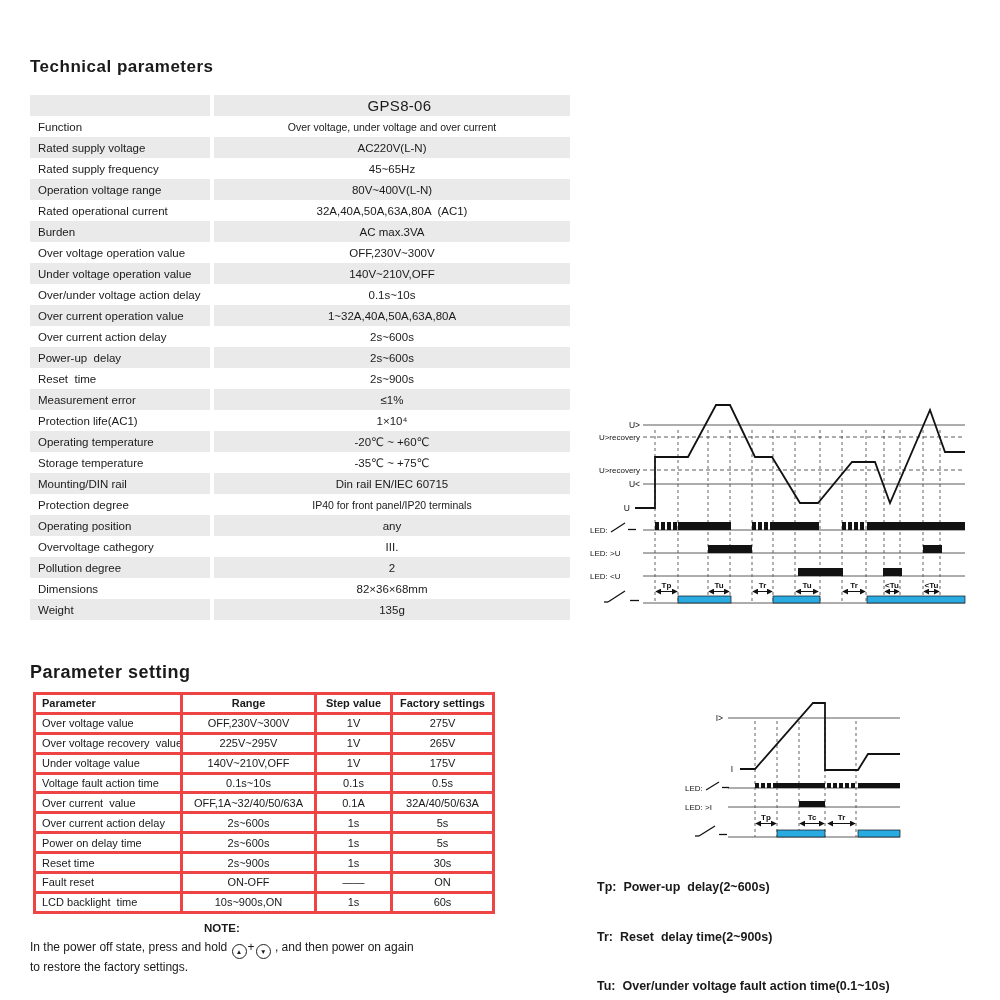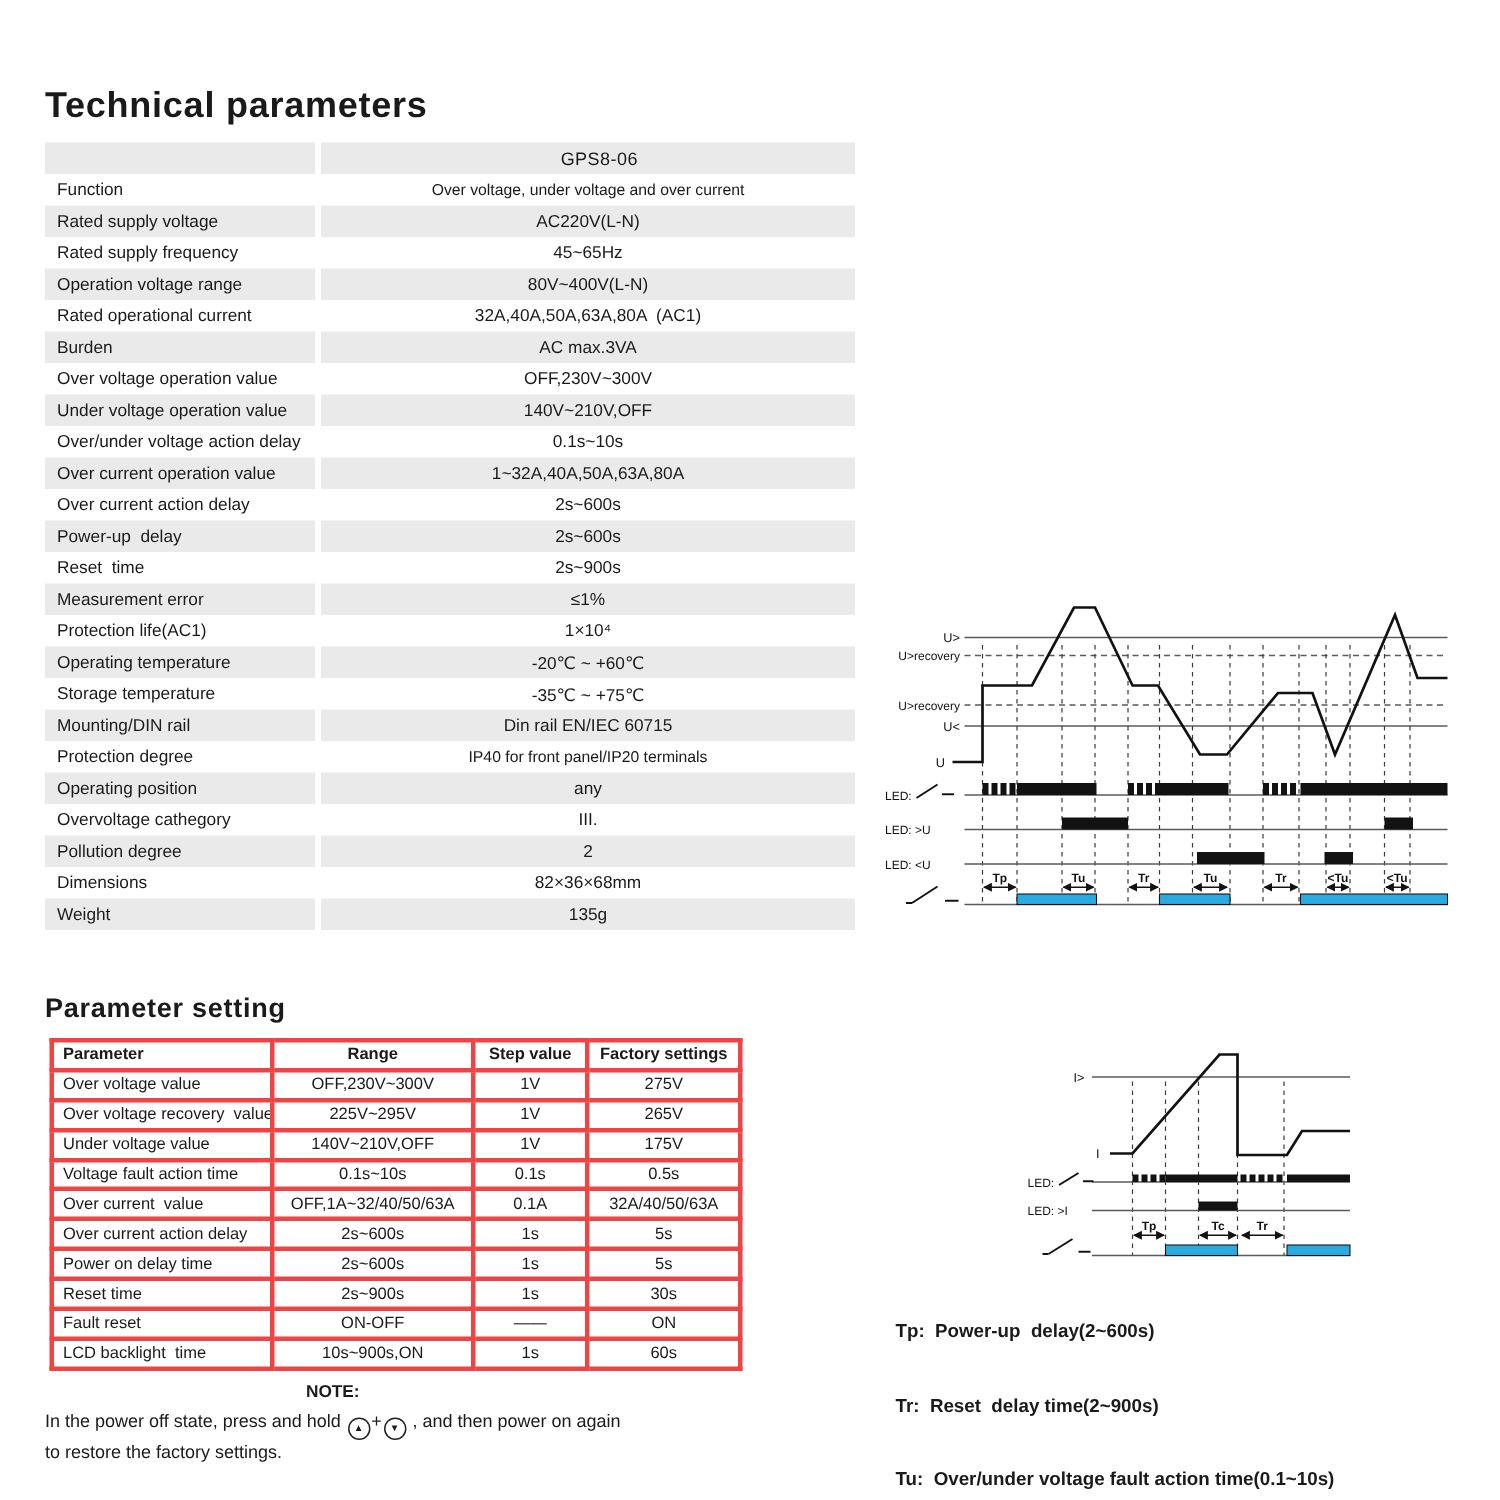--- a/index.html
+++ b/index.html
@@ -2,32 +2,32 @@
 <html><head>
 <meta charset="utf-8">
 <style>
   html,body{margin:0;padding:0;}
   body{width:1000px;height:1000px;background:#ffffff;position:relative;overflow:hidden;
        font-family:"Liberation Sans","DejaVu Sans",sans-serif;color:#1a1a1a;}
   .abs{position:absolute;}
 
   
   .sec-title{font-weight:bold;letter-spacing:.5px;}
-  .tech-title{left:30px;top:57px;font-size:24px;}
+  .tech-title{left:30px;top:57px;font-size:17px;}
   .param-title{left:30px;top:662px;font-size:18px;}
 
   
   .tech-table{left:30px;top:95px;width:540px;}
   .trow{display:flex;height:21px;}
   .tlabel{width:180px;margin-right:4px;display:flex;align-items:center;
           padding-left:8px;box-sizing:border-box;font-size:11.5px;white-space:pre;}
   .tvalue{flex:1;display:flex;align-items:center;justify-content:center;
           font-size:11.5px;white-space:pre;}
   .trow:nth-child(odd) .tlabel,.trow:nth-child(odd) .tvalue{background:#eaeaea;}
-  .tvalue.model{font-size:12px;letter-spacing:.3px;padding-left:15px;}
+  .tvalue.model{font-size:15px;letter-spacing:.3px;padding-left:15px;}
   .tvalue.small{font-size:10.5px;}
 
   
   table.param{left:33px;top:692px;border-collapse:collapse;width:459px;
               table-layout:fixed;font-size:11px;border:1.5px solid #222;}
   .param th,.param td{border:3px solid #ef4444;height:16.9px;padding:0 4px;
                       text-align:center;white-space:pre;overflow:hidden;}
   .param th{font-weight:bold;}
   .param .c0{text-align:left;padding-left:6px;}
   .param th.c0{padding-left:6px;}

